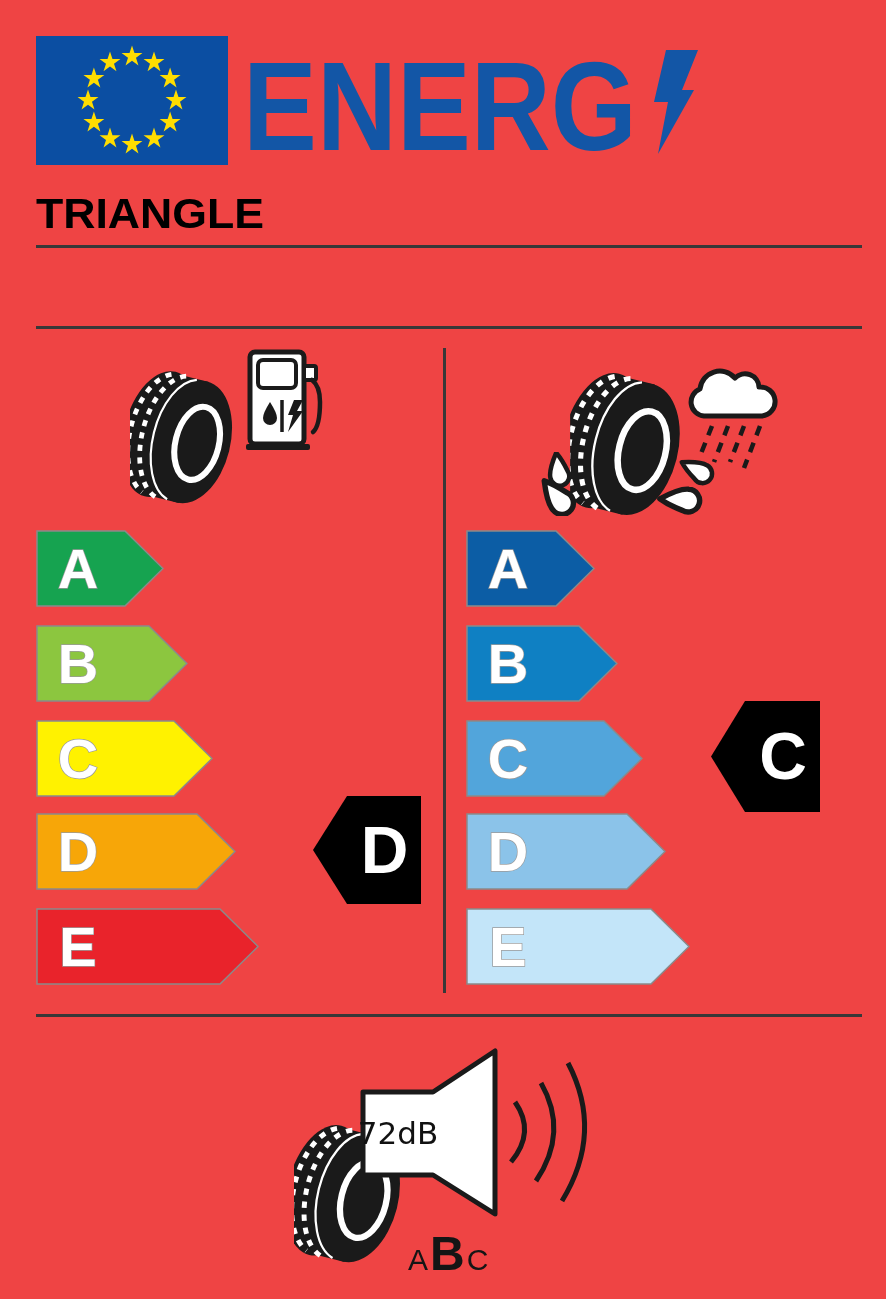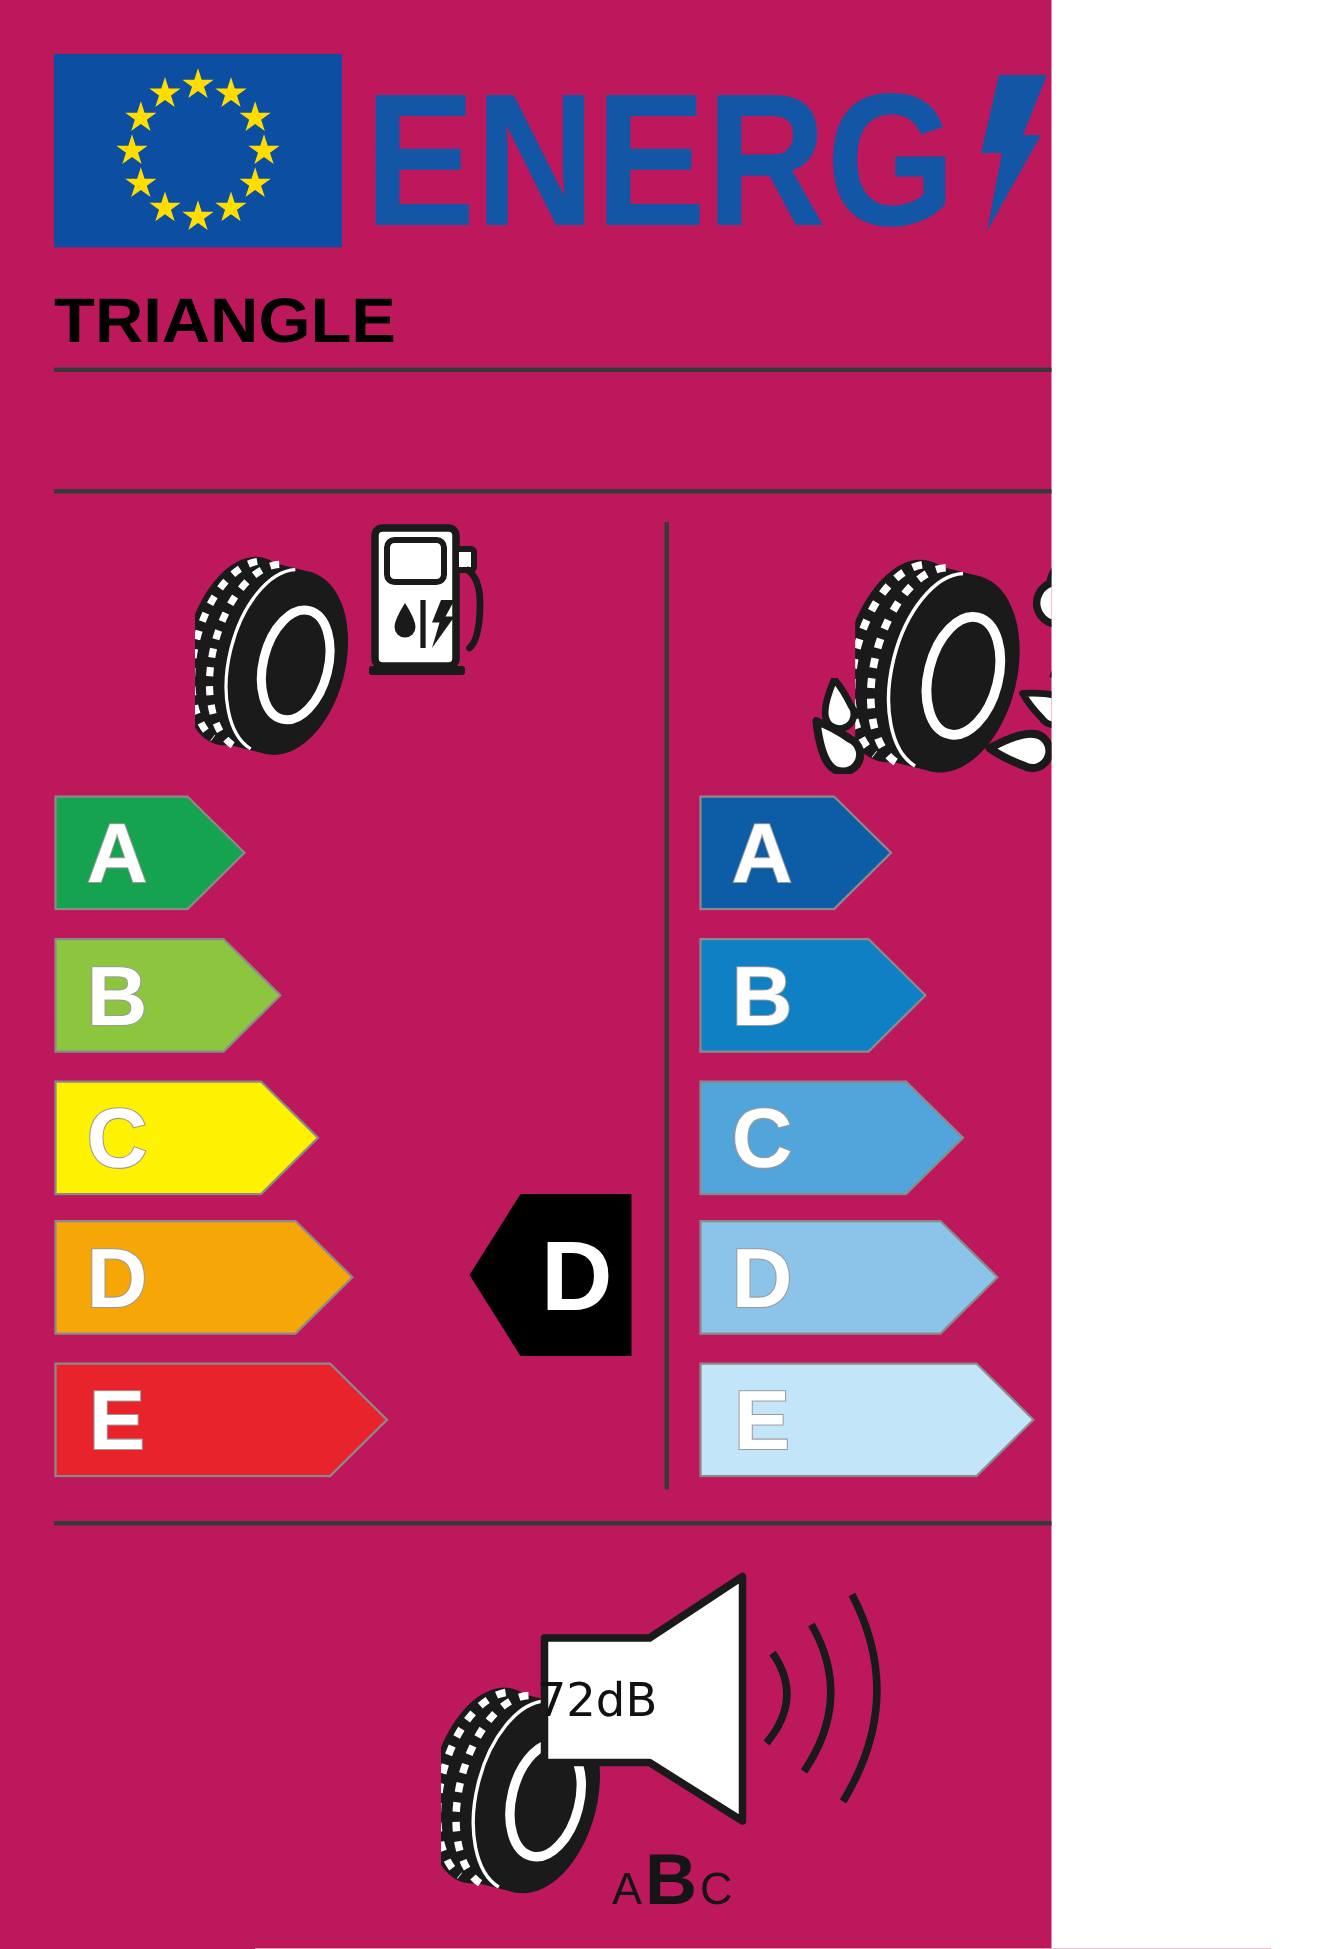--- a/index.html
+++ b/index.html
@@ -1,16 +1,16 @@
 <!DOCTYPE html>
 <html><head>
 <meta charset="utf-8">
 <style>
   html,body{margin:0;padding:0;background:#fff;}
-  #label{position:relative;width:701px;height:1299px;background:#be185d;overflow:hidden;
+  #label{position:relative;width:886px;height:1299px;background:#ef4444;overflow:hidden;
          font-family:"Liberation Sans", sans-serif;}
   .abs{position:absolute;}
   .hline{position:absolute;left:36px;width:826px;height:3px;background:#383838;}
   .vline{position:absolute;left:443px;top:348px;width:3px;height:645px;background:#383838;}
   .arrow{position:absolute;height:77px;}
   .arrow svg{position:absolute;left:0;top:0;}
   .al{position:absolute;left:18px;top:0;width:48px;line-height:77px;text-align:center;
       font-size:56px;font-weight:bold;color:#fff;
       -webkit-text-stroke:1.4px #9a9a9a;paint-order:stroke fill;}
   .pointer{position:absolute;}

